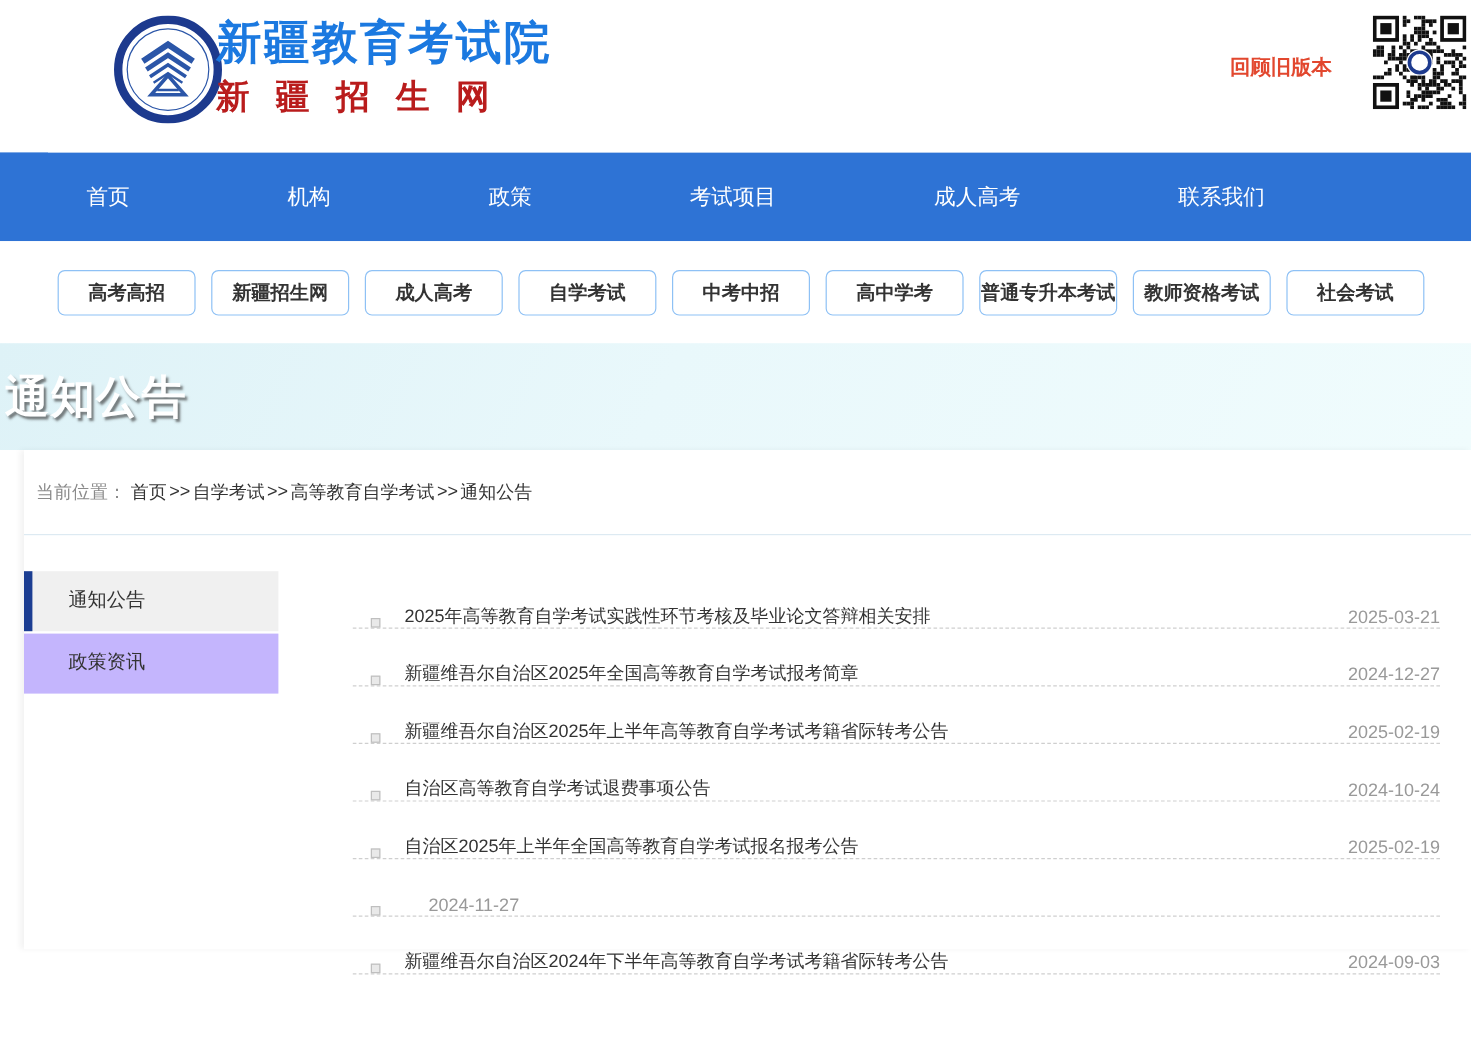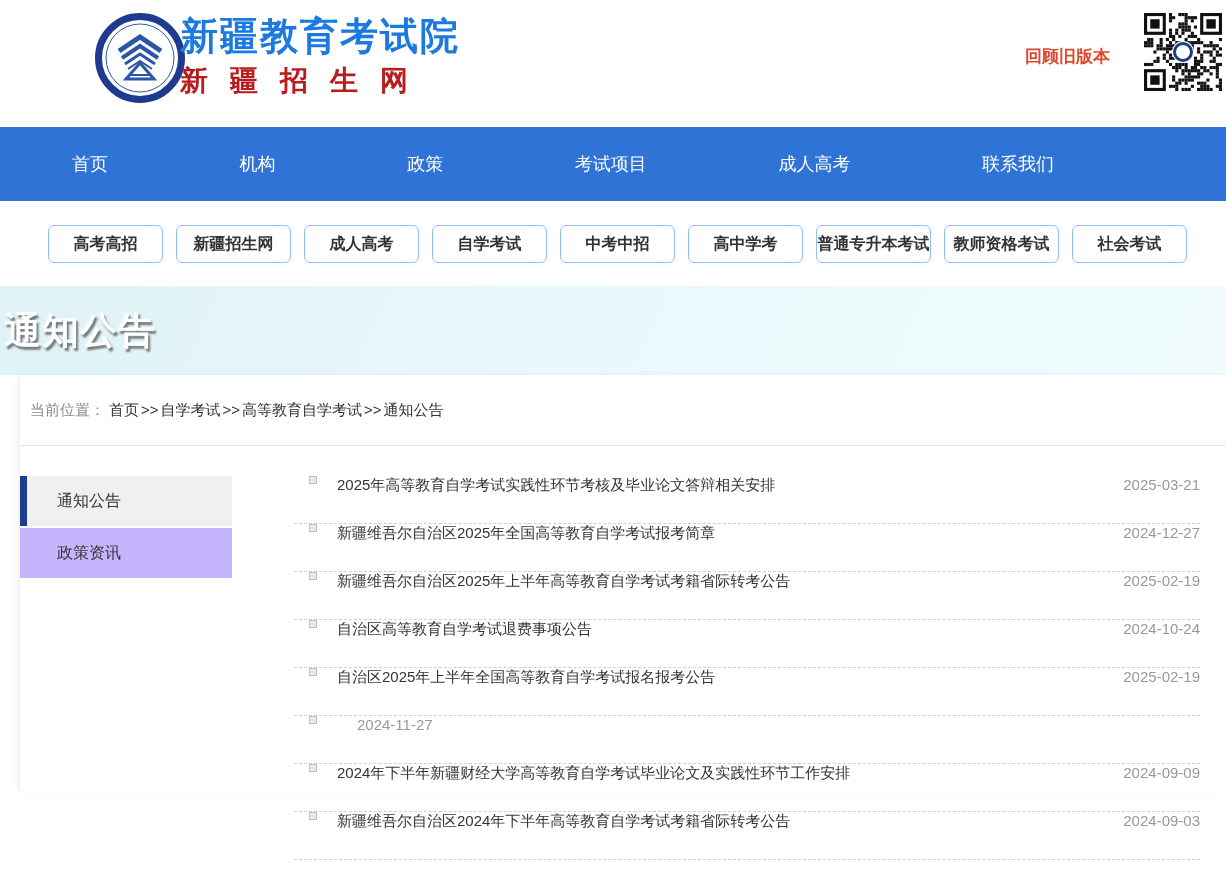--- a/index.html
+++ b/index.html
@@ -51,21 +51,21 @@
   .bc-sep { color:#333; margin:0 2px; }
 
   .main { display:flex; padding-top:30px; }
   .sidebar { width:212px; flex:none; }
   .side-item { display:block; height:50px; line-height:50px; background:#c4b5fd; padding-left:30px;
                border-left:7px solid transparent; margin-bottom:2px; font-size:16px; color:#333;
                text-decoration:none; cursor:pointer; }
   .side-item.active { border-left-color:var(--accent-navy,#1c3e92); background:#f0f0f0; }
 
   .notice-list { flex:1; margin-left:62px; padding-right:26px; }
-  .notice-row { height:48px; display:flex; align-items:flex-start; border-bottom:1px dashed #cfcfcf; cursor:pointer; }
+  .notice-row { height:48px; display:flex; align-items:flex-end; border-bottom:1px dashed #cfcfcf; cursor:pointer; }
   .bullet { width:8px; height:8px; background:#e9e9e9; border:1px solid #bfbfbf; flex:none; margin:0 20px 0 15px; }
   .notice-title { flex:1; font-size:15px; color:#333; text-decoration:none; cursor:pointer;
                   white-space:nowrap; overflow:hidden; text-overflow:ellipsis; }
   .notice-date { font-size:15px; color:var(--date-gray,#999); margin-left:20px; flex:none; }
 </style>
 </head>
 <body>
 
 <div class="page">
 
@@ -393,25 +393,20 @@
           <span class="bullet"></span>
           <a class="notice-title">自治区2025年上半年全国高等教育自学考试报名报考公告</a>
           <span class="notice-date">2025-02-19</span>
         </div>
           <div class="notice-row">
           <span class="bullet"></span>
           <span class="notice-date">2024-11-27</span>
         </div>
           <div class="notice-row">
           <span class="bullet"></span>
-          <a class="notice-title">2024年下半年新疆财经大学高等教育自学考试毕业论文及实践性环节工作安排</a>
-          <span class="notice-date">2024-09-09</span>
-        </div>
-          <div class="notice-row">
-          <span class="bullet"></span>
           <a class="notice-title">新疆维吾尔自治区2024年下半年高等教育自学考试考籍省际转考公告</a>
           <span class="notice-date">2024-09-03</span>
         </div>
         </section>
 
     </div>
   </div>
 </div>
 
 </body></html>

